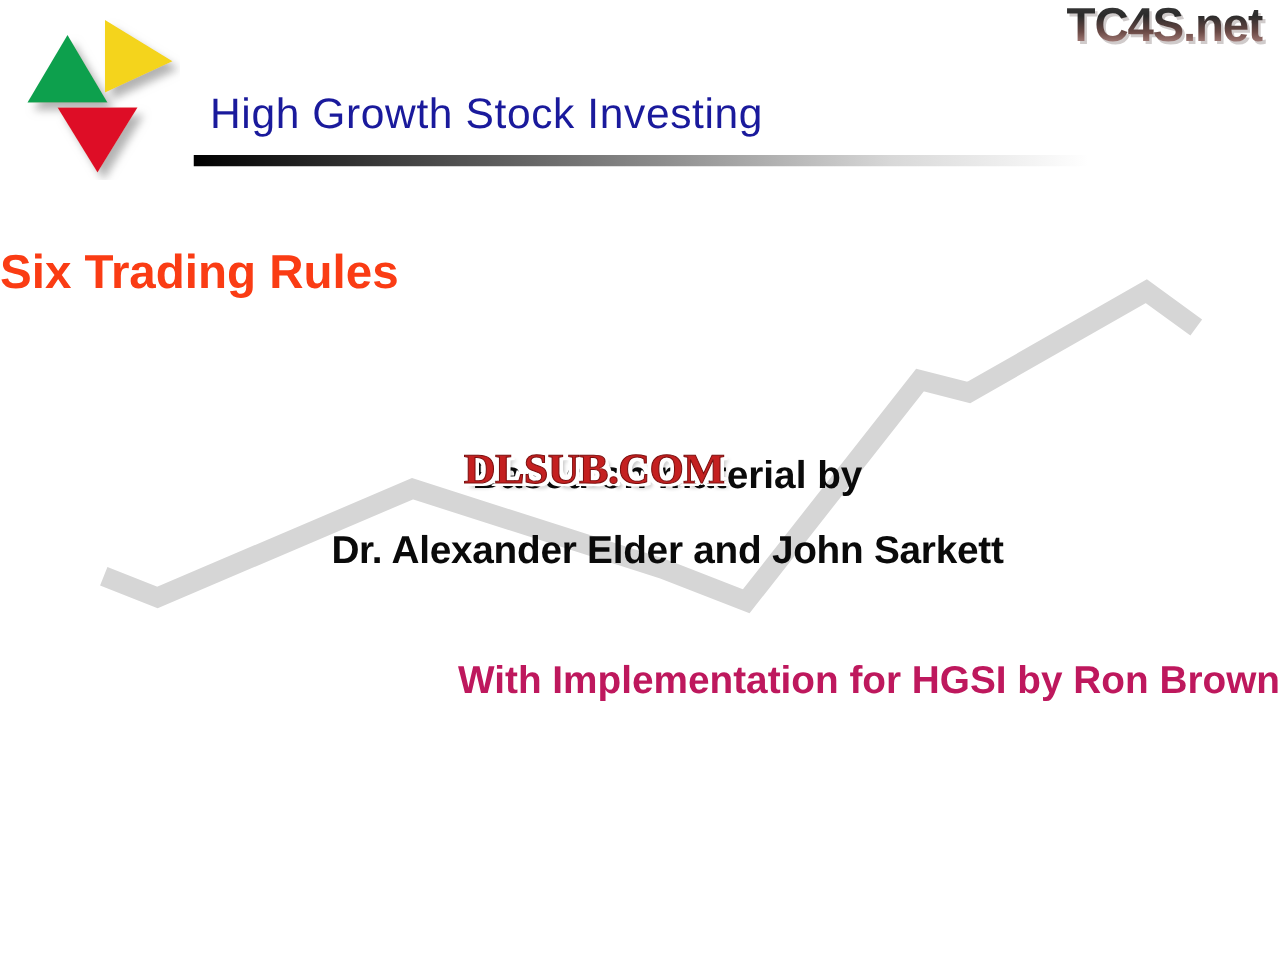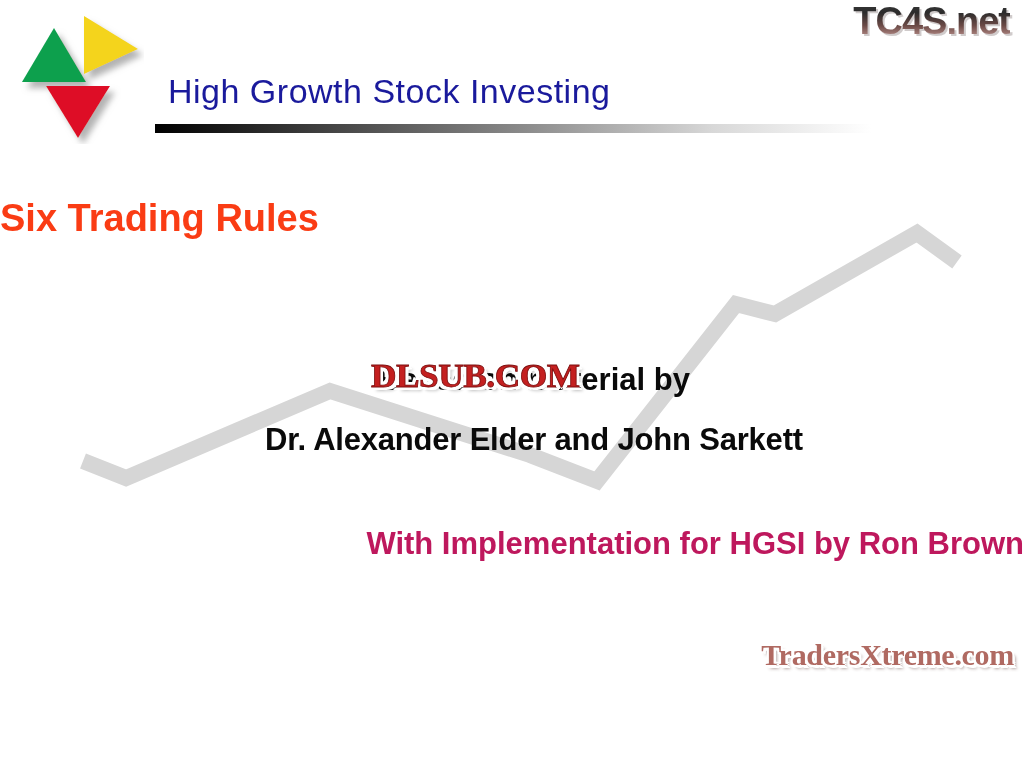--- a/index.html
+++ b/index.html
@@ -236,15 +236,14 @@
   <div id="body-block">
     <div class="credit-line1">Based on material by</div>
     <div class="credit-line2">Dr. Alexander Elder and John Sarkett</div>
   </div>
 
   <div id="impl-line">With Implementation for HGSI by Ron Brown</div>
 
   <div id="watermark">DLSUB.COM</div>
 
   <div id="page-number">1</div>
-  <div id="footer-brand">TradersXtreme.com</div>
 
 </div>
 
 </body></html>

